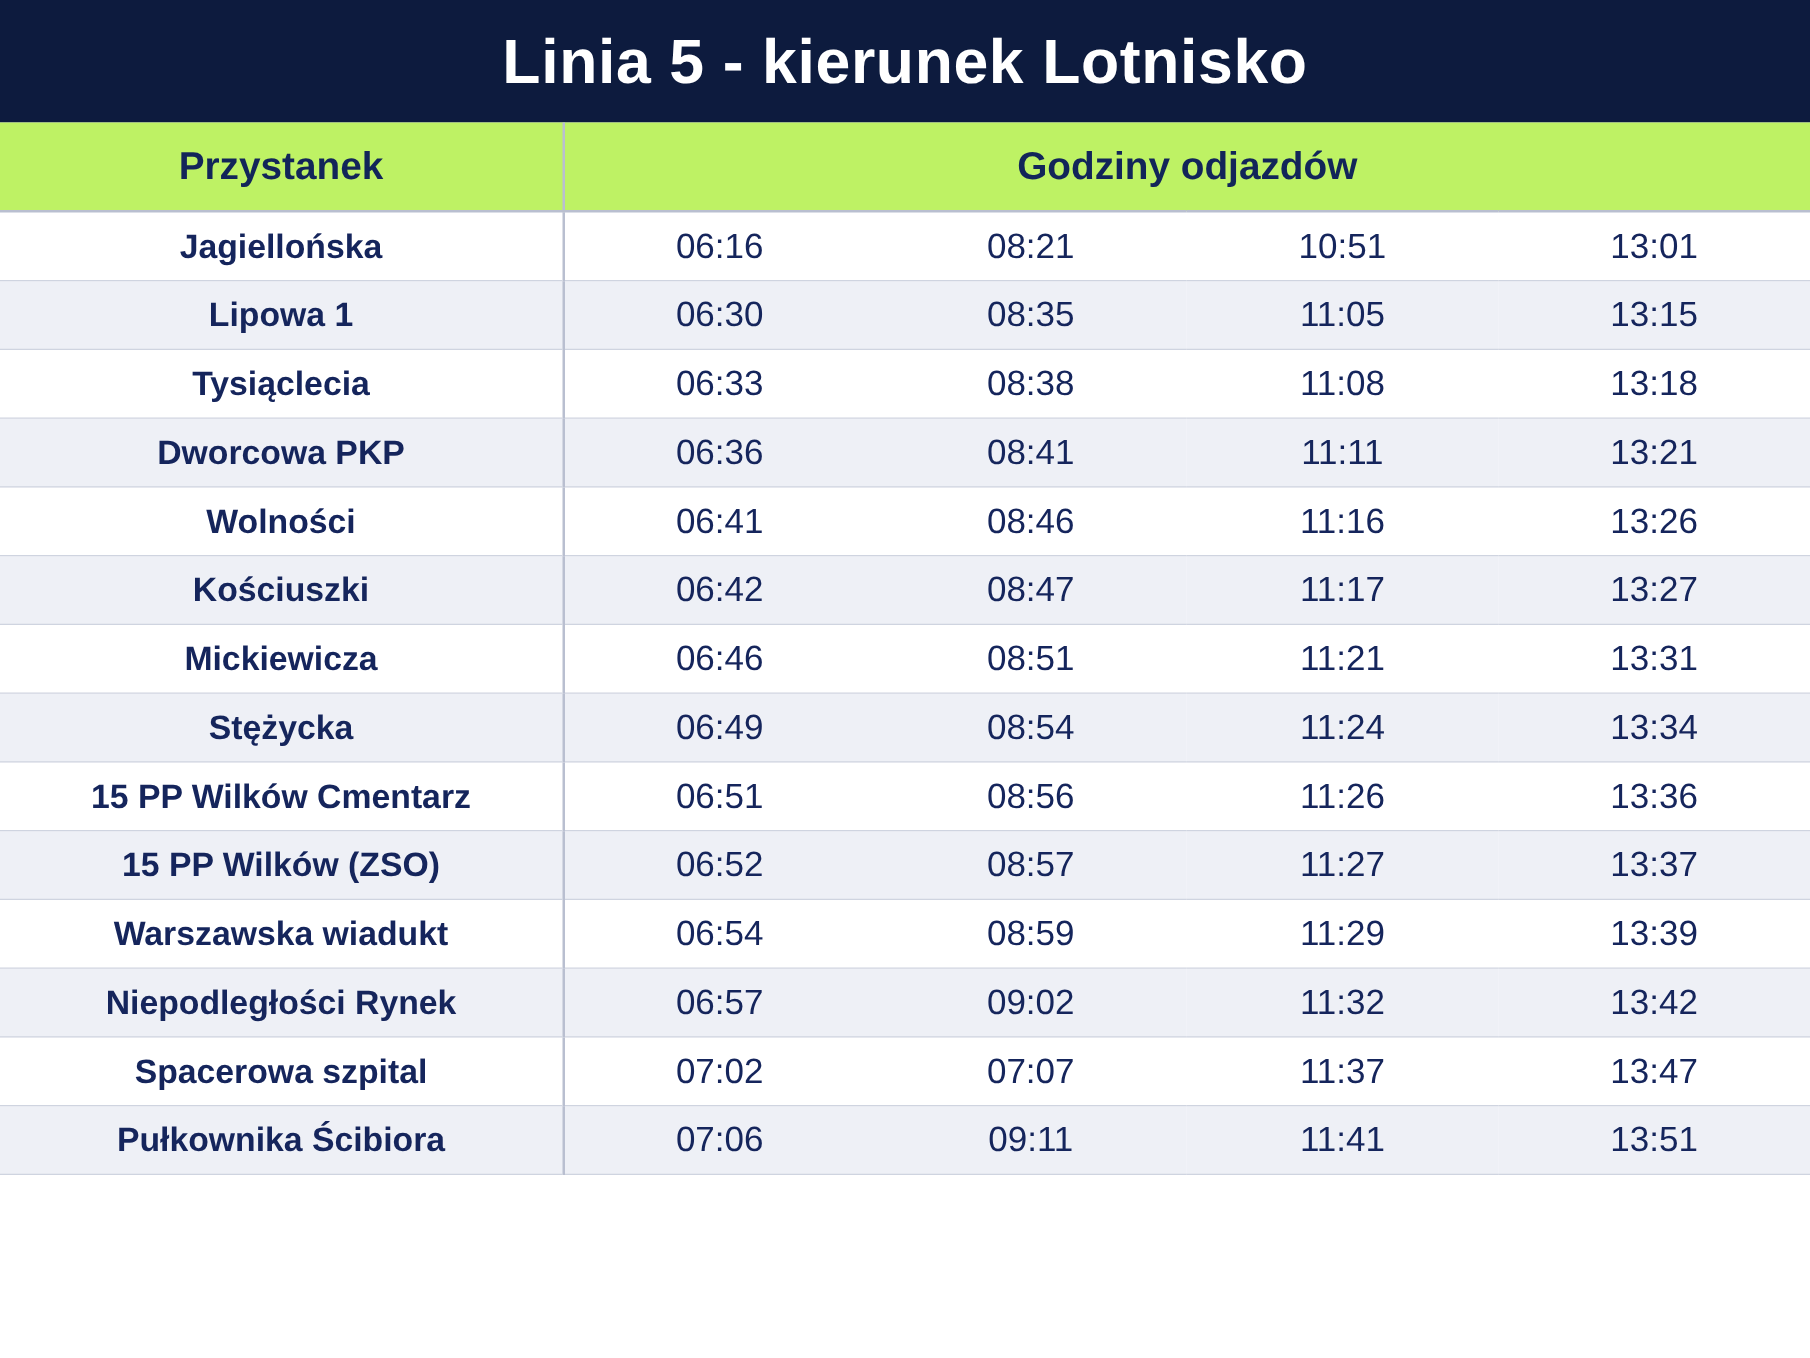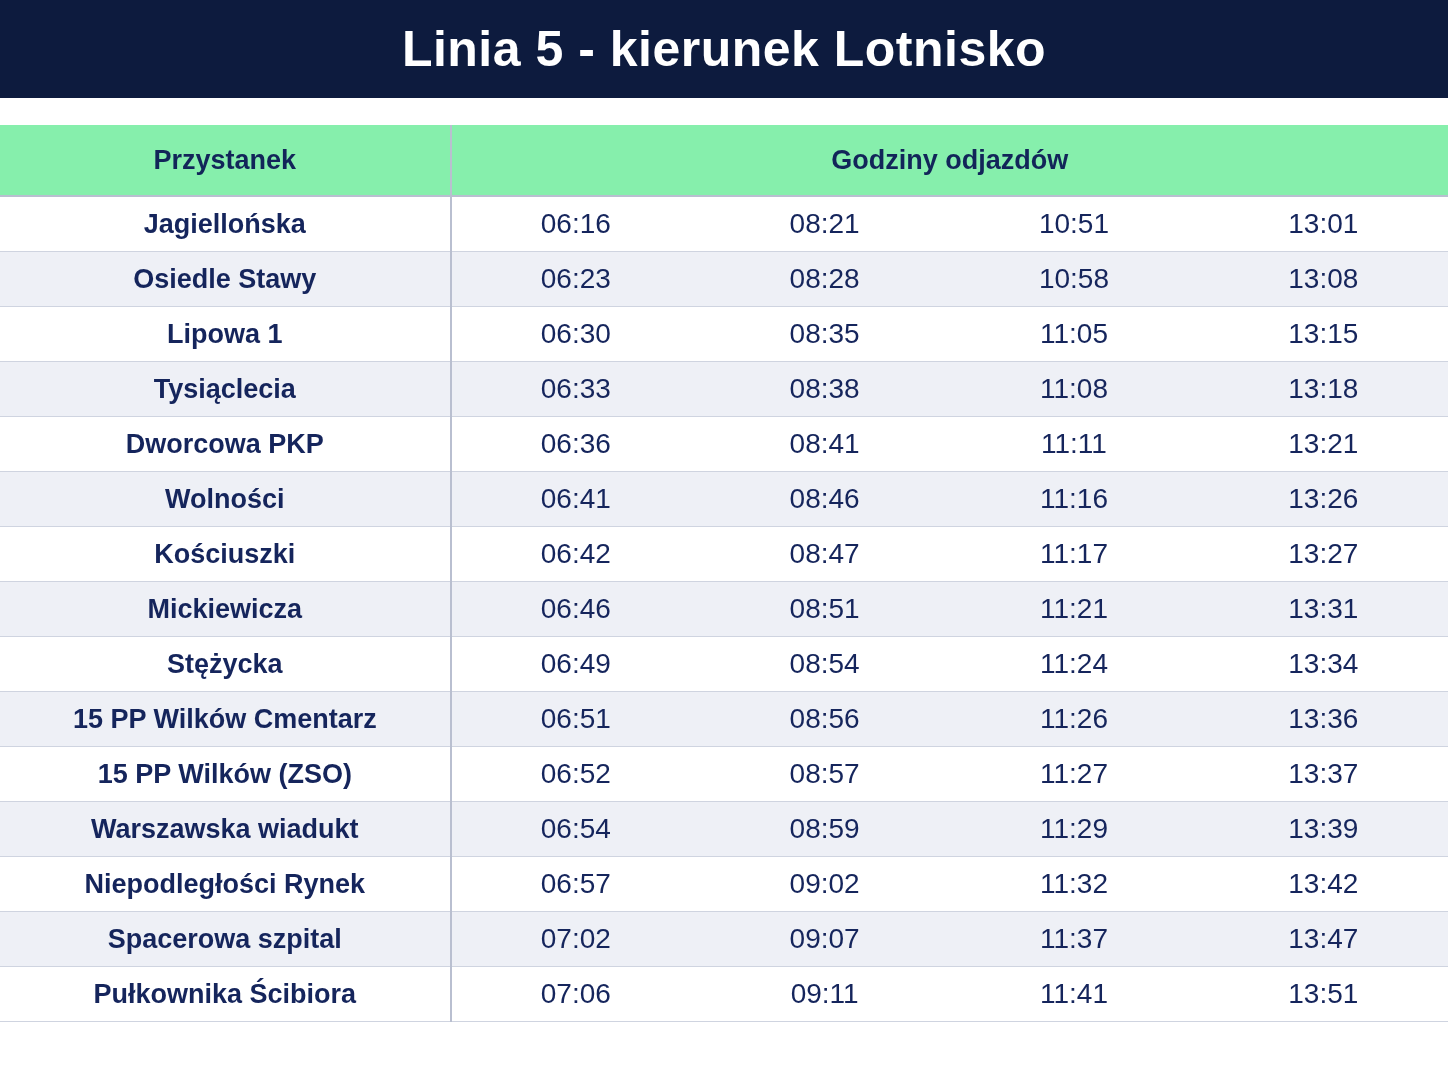--- a/index.html
+++ b/index.html
@@ -14,21 +14,20 @@
     color: #112044;
     overflow: hidden;
   }
 
   .timetable {
     width: 1448px;
     height: 1086px;
     display: flex;
     flex-direction: column;
     background: #ffffff;
-    gap: 27px;
   }
 
   
   .banner {
     background: #0d1b3e;
     height: 98px;
     display: flex;
     align-items: center;
     justify-content: center;
     flex: 0 0 auto;
@@ -45,23 +44,23 @@
   
   table {
     border-collapse: collapse;
     width: 100%;
     table-layout: fixed;
   }
   col.stop-col   { width: 450px; }
   col.time-col   { width: 249px; }
 
   thead th {
-    background: #86efac;
+    background: #bef264;
     color: #122559;
-    font-size: 27px;
+    font-size: 31px;
     font-weight: bold;
     height: 68px;
     vertical-align: middle;
     border-bottom: 2px solid #b9bfd0;
   }
   thead th.stop-head {
     border-right: 2px solid #b9bfd0;
   }
 
   tbody td {
@@ -117,27 +116,20 @@
     </thead>
     <tbody id="table-body">
         <tr>
           <td class="stop-cell">Jagiellońska</td>
           <td class="time-cell">06:16</td>
           <td class="time-cell">08:21</td>
           <td class="time-cell">10:51</td>
           <td class="time-cell">13:01</td>
         </tr>
         <tr>
-          <td class="stop-cell">Osiedle Stawy</td>
-          <td class="time-cell">06:23</td>
-          <td class="time-cell">08:28</td>
-          <td class="time-cell">10:58</td>
-          <td class="time-cell">13:08</td>
-        </tr>
-        <tr>
           <td class="stop-cell">Lipowa 1</td>
           <td class="time-cell">06:30</td>
           <td class="time-cell">08:35</td>
           <td class="time-cell">11:05</td>
           <td class="time-cell">13:15</td>
         </tr>
         <tr>
           <td class="stop-cell">Tysiąclecia</td>
           <td class="time-cell">06:33</td>
           <td class="time-cell">08:38</td>
@@ -203,21 +195,21 @@
         <tr>
           <td class="stop-cell">Niepodległości Rynek</td>
           <td class="time-cell">06:57</td>
           <td class="time-cell">09:02</td>
           <td class="time-cell">11:32</td>
           <td class="time-cell">13:42</td>
         </tr>
         <tr>
           <td class="stop-cell">Spacerowa szpital</td>
           <td class="time-cell">07:02</td>
-          <td class="time-cell">09:07</td>
+          <td class="time-cell">07:07</td>
           <td class="time-cell">11:37</td>
           <td class="time-cell">13:47</td>
         </tr>
         <tr>
           <td class="stop-cell">Pułkownika Ścibiora</td>
           <td class="time-cell">07:06</td>
           <td class="time-cell">09:11</td>
           <td class="time-cell">11:41</td>
           <td class="time-cell">13:51</td>
         </tr>

